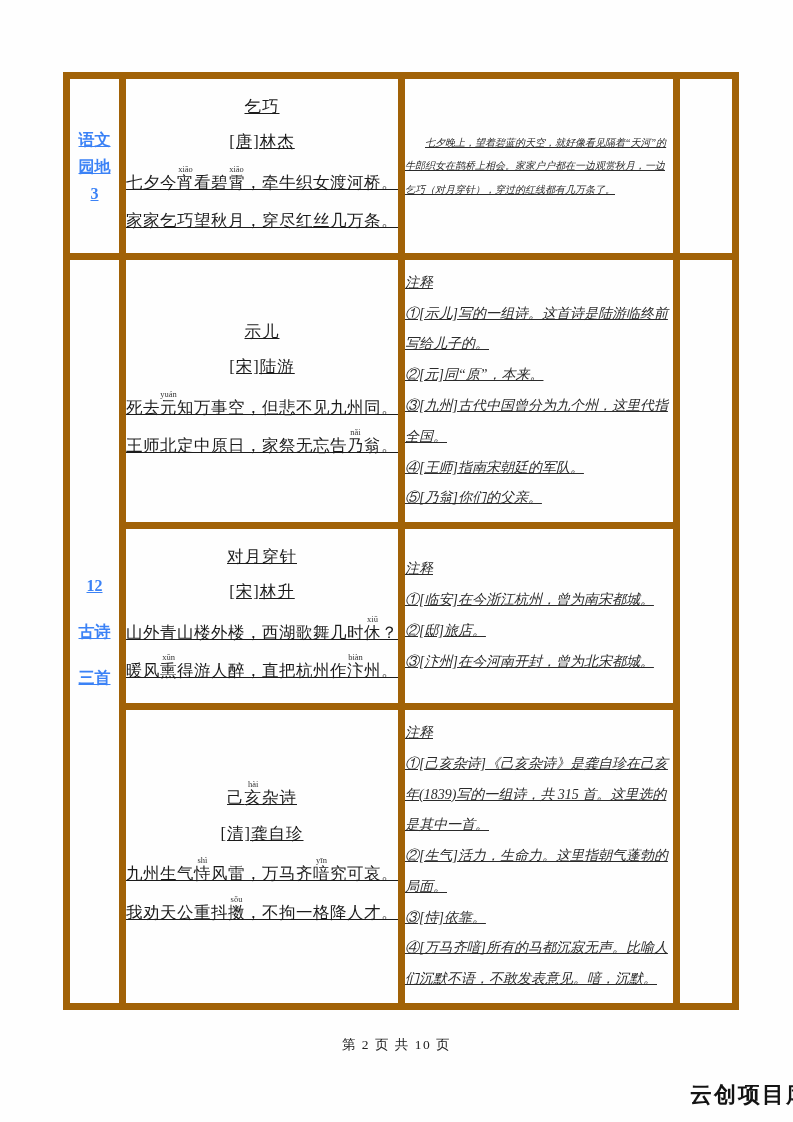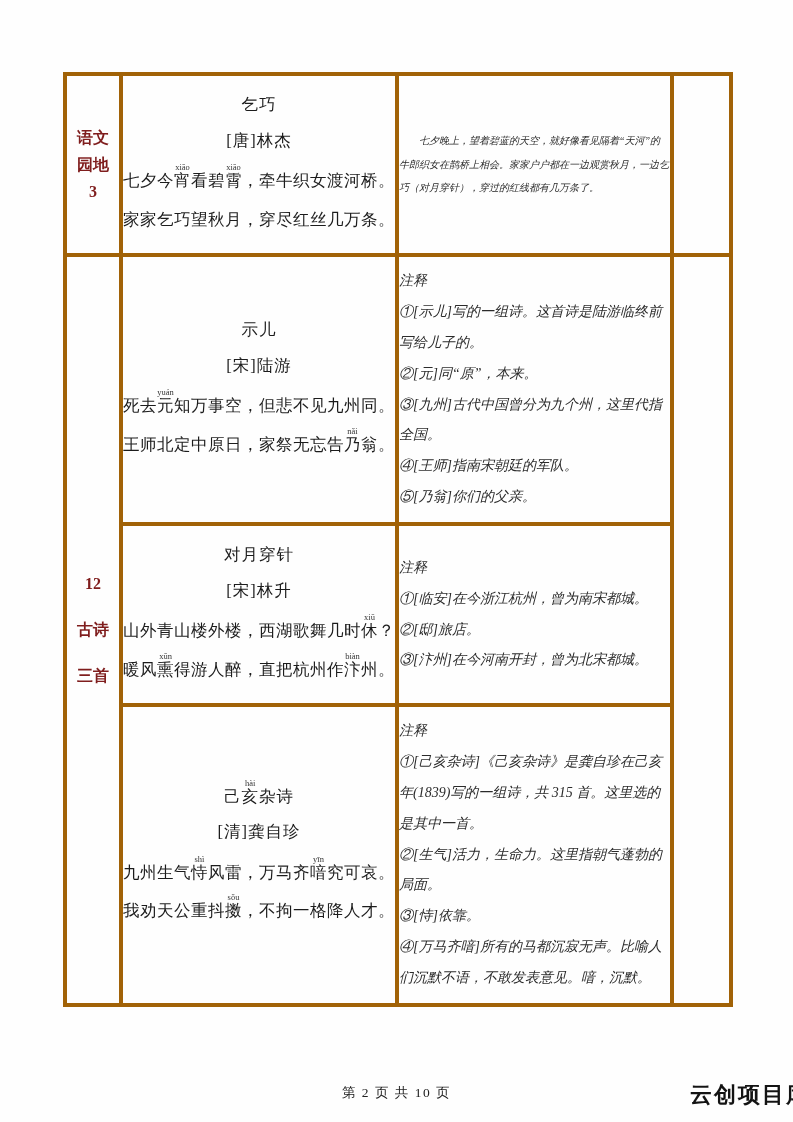--- a/index.html
+++ b/index.html
@@ -6,47 +6,47 @@
   .page {
     position:relative; width:793px; height:1122px; overflow:hidden;
     background:#fefefe; color:#222;
     font-family:"Liberation Serif","DejaVu Serif",serif;
   }
   table.sheet {
     position:absolute; left:63px; top:72px;
     border-collapse:collapse; table-layout:fixed;
     border:3px solid #e8000d;
   }
-  table.sheet td { border:4px solid #a16207; padding:0; }
+  table.sheet td { border:7px solid #a16207; padding:0;text-decoration:underline; }
   col.c1 { width:56px; } col.c2 { width:274px; }
   col.c3 { width:275px; } col.c4 { width:59px; }
   tr.r1 { height:181px; } tr.r2 { height:269px; }
   tr.r3 { height:181px; } tr.r4 { height:300px; }
 
-  td.label { text-align:center; vertical-align:middle; font-weight:bold; font-size:16px; color:#7f1d1d; }
+  td.label { text-align:center; vertical-align:middle; font-weight:bold; font-size:16px; color:#3b82f6; }
   td.label.tight div { line-height:27px; }
   td.label.loose div { line-height:46px; }
 
   td.poem { text-align:center; vertical-align:middle; font-size:16.5px; color:#1c1c1c; }
   .poem-title { line-height:1.9; margin-bottom:4px; letter-spacing:1px; }
   .poem-author { line-height:1.9; margin-bottom:6px; letter-spacing:1px; }
   .poem-line { line-height:2.35; letter-spacing:0.5px; white-space:nowrap; }
   ruby rt { font-size:8.5px; letter-spacing:0; font-weight:normal; color:#333; }
 
   td.note {
     vertical-align:middle; padding:6px 8px 6px 10px;
     font-style:italic; font-size:14px; line-height:2.2; color:#2b2b2b;
   }
   .note-paragraph { text-indent:2em; line-height:2.35; font-size:10px; }
   .note-header { }
   .note-item { }
 
   .footer {
     position:absolute; top:1036px; left:0; width:793px; text-align:center;
-    font-size:13.5px; letter-spacing:1.5px; color:#222;margin-top:48px;
+    font-size:13.5px; letter-spacing:1.5px; color:#222;
   }
   .watermark {
     position:absolute; left:690px; top:1080px; white-space:nowrap;
     font-family:"DejaVu Sans","Liberation Sans",sans-serif;
     font-weight:bold; font-size:22px; letter-spacing:2px; color:#131313;
   }
 </style>
 </head>
 <body>
 

